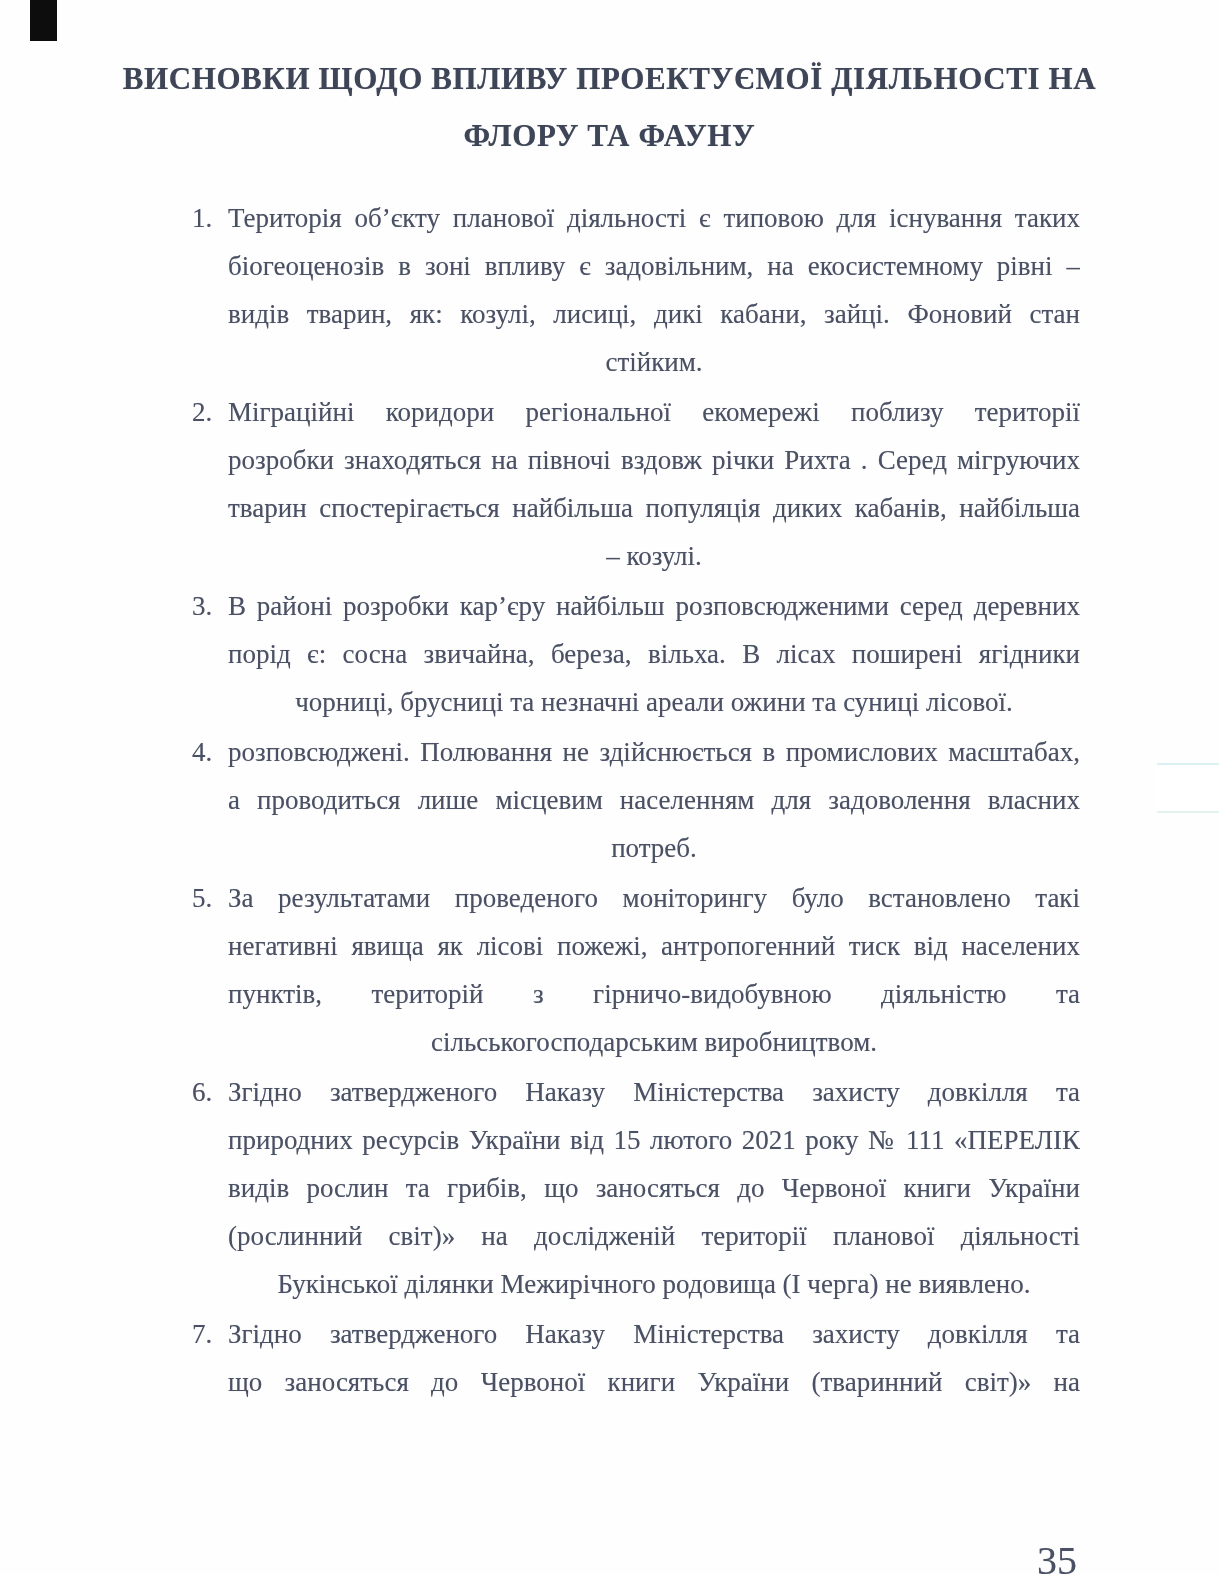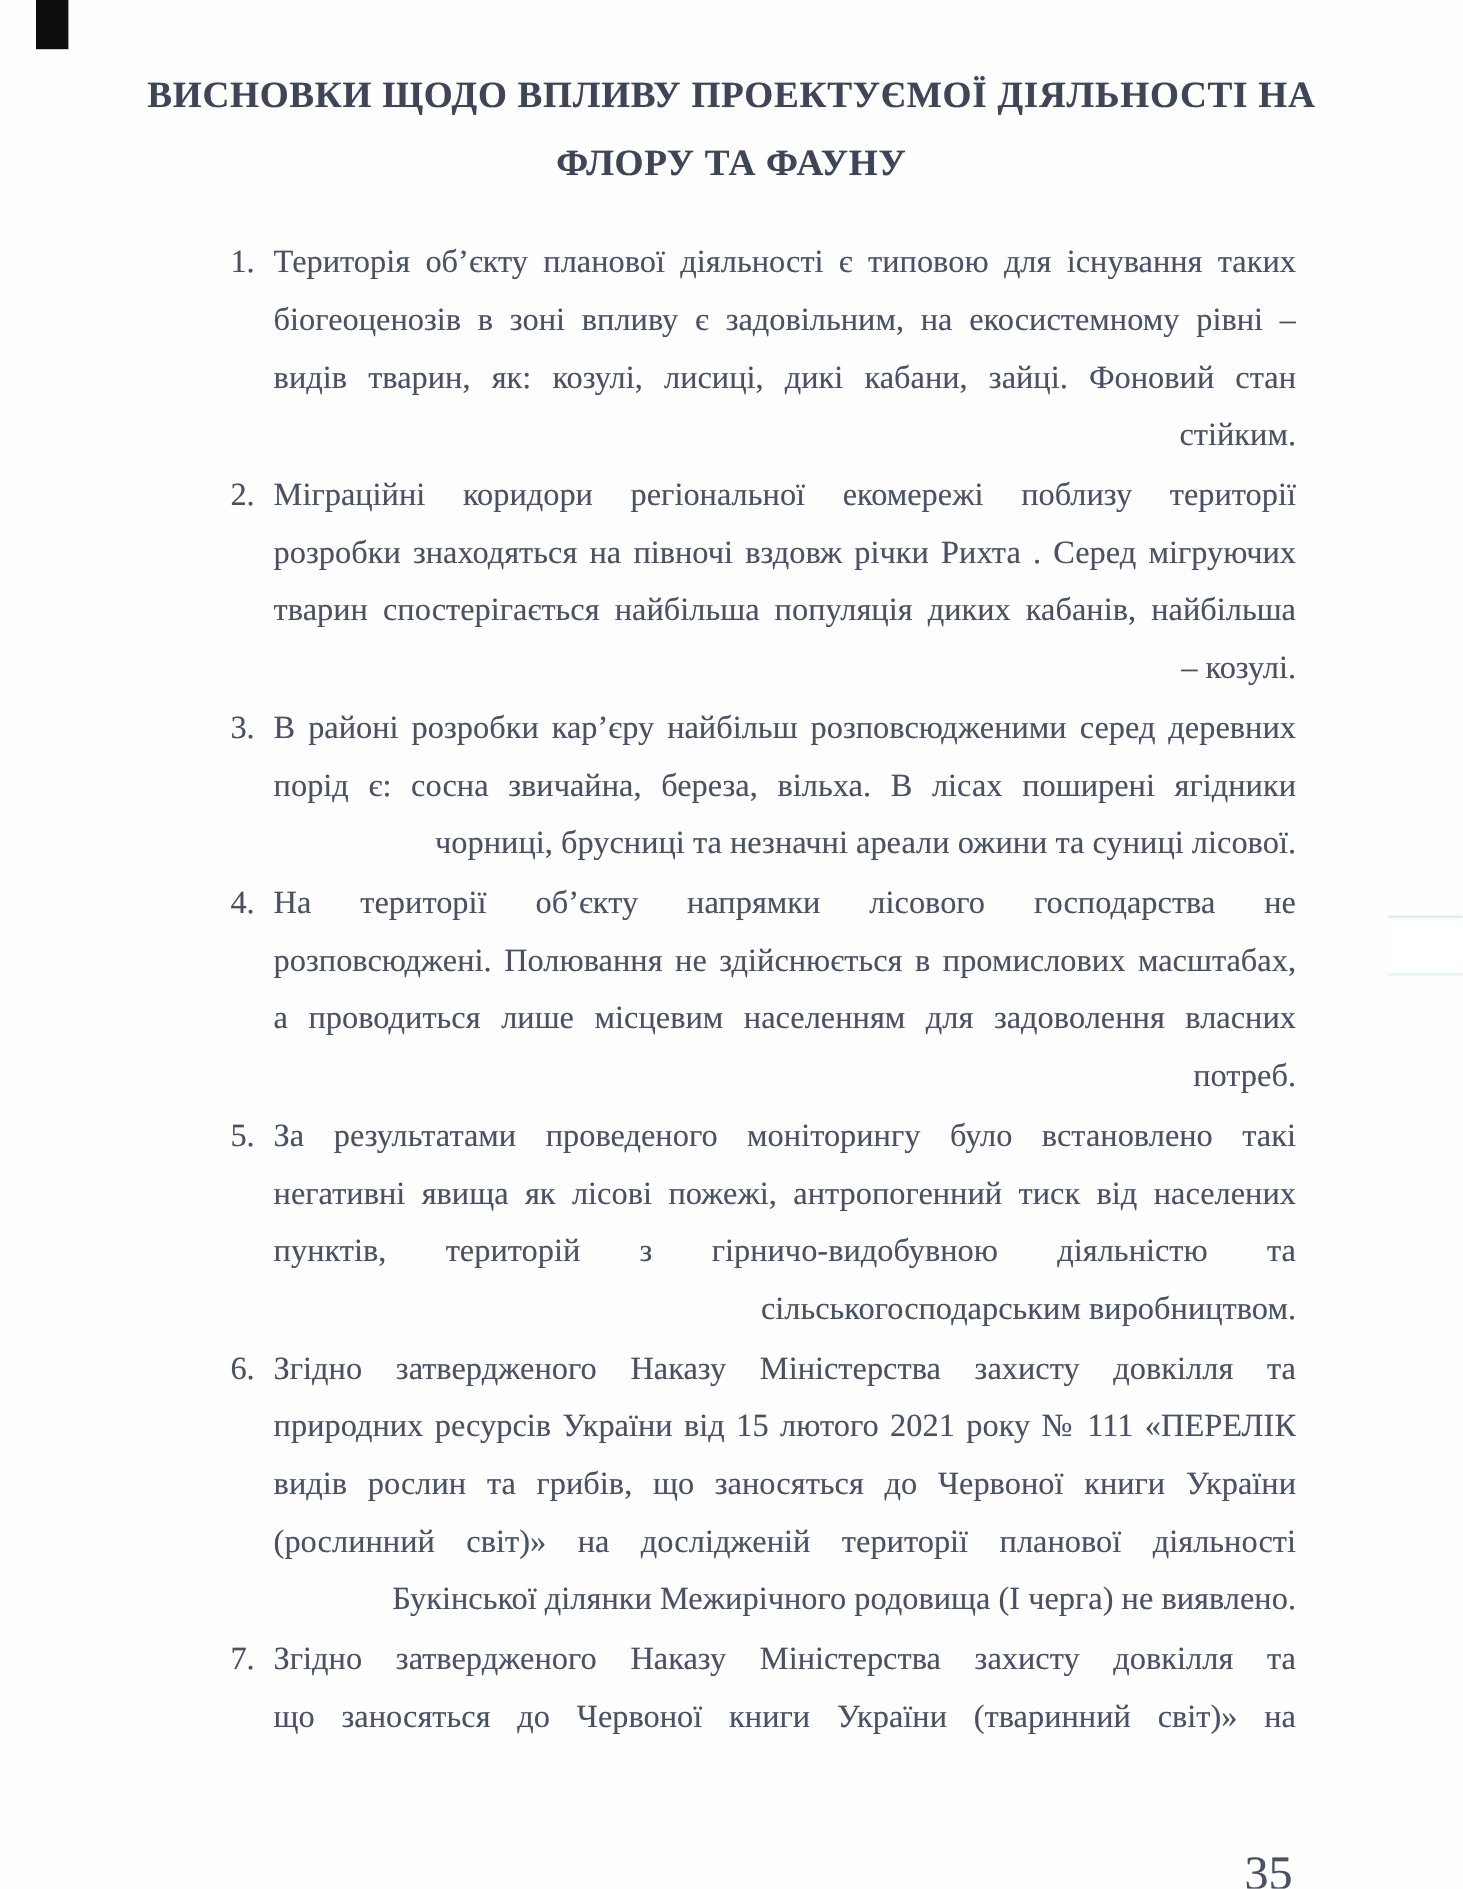--- a/index.html
+++ b/index.html
@@ -62,21 +62,21 @@
     width:34px;
   }
   .line{
     height:48px;
     text-align:justify;
     text-align-last:justify;
     text-justify:inter-word;
     overflow:hidden;
   }
   .line.last{
-    text-align:right;
+    text-align:center;
     text-align-last:auto;
   }
   .page-number{
     position:absolute;
     left:1037px;
     top:1537px;
     font-size:40px;
     color:var(--ink);
     text-shadow:0 0 0.7px rgba(74,81,100,0.4);
   }
@@ -120,21 +120,20 @@
     <div>
           <div class="line">В районі розробки кар’єру найбільш розповсюдженими серед деревних</div>
           <div class="line">порід є: сосна звичайна, береза, вільха. В лісах поширені ягідники</div>
           <div class="line last">чорниці, брусниці та незначні ареали ожини та суниці лісової.</div>
         </div>
   </div>
 
   <div class="item">
     <span class="num">4.</span>
     <div>
-          <div class="line">На території об’єкту напрямки лісового господарства не</div>
           <div class="line">розповсюджені. Полювання не здійснюється в промислових масштабах,</div>
           <div class="line">а проводиться лише місцевим населенням для задоволення власних</div>
           <div class="line last">потреб.</div>
         </div>
   </div>
 
   <div class="item">
     <span class="num">5.</span>
     <div>
           <div class="line">За результатами проведеного моніторингу було встановлено такі</div>

